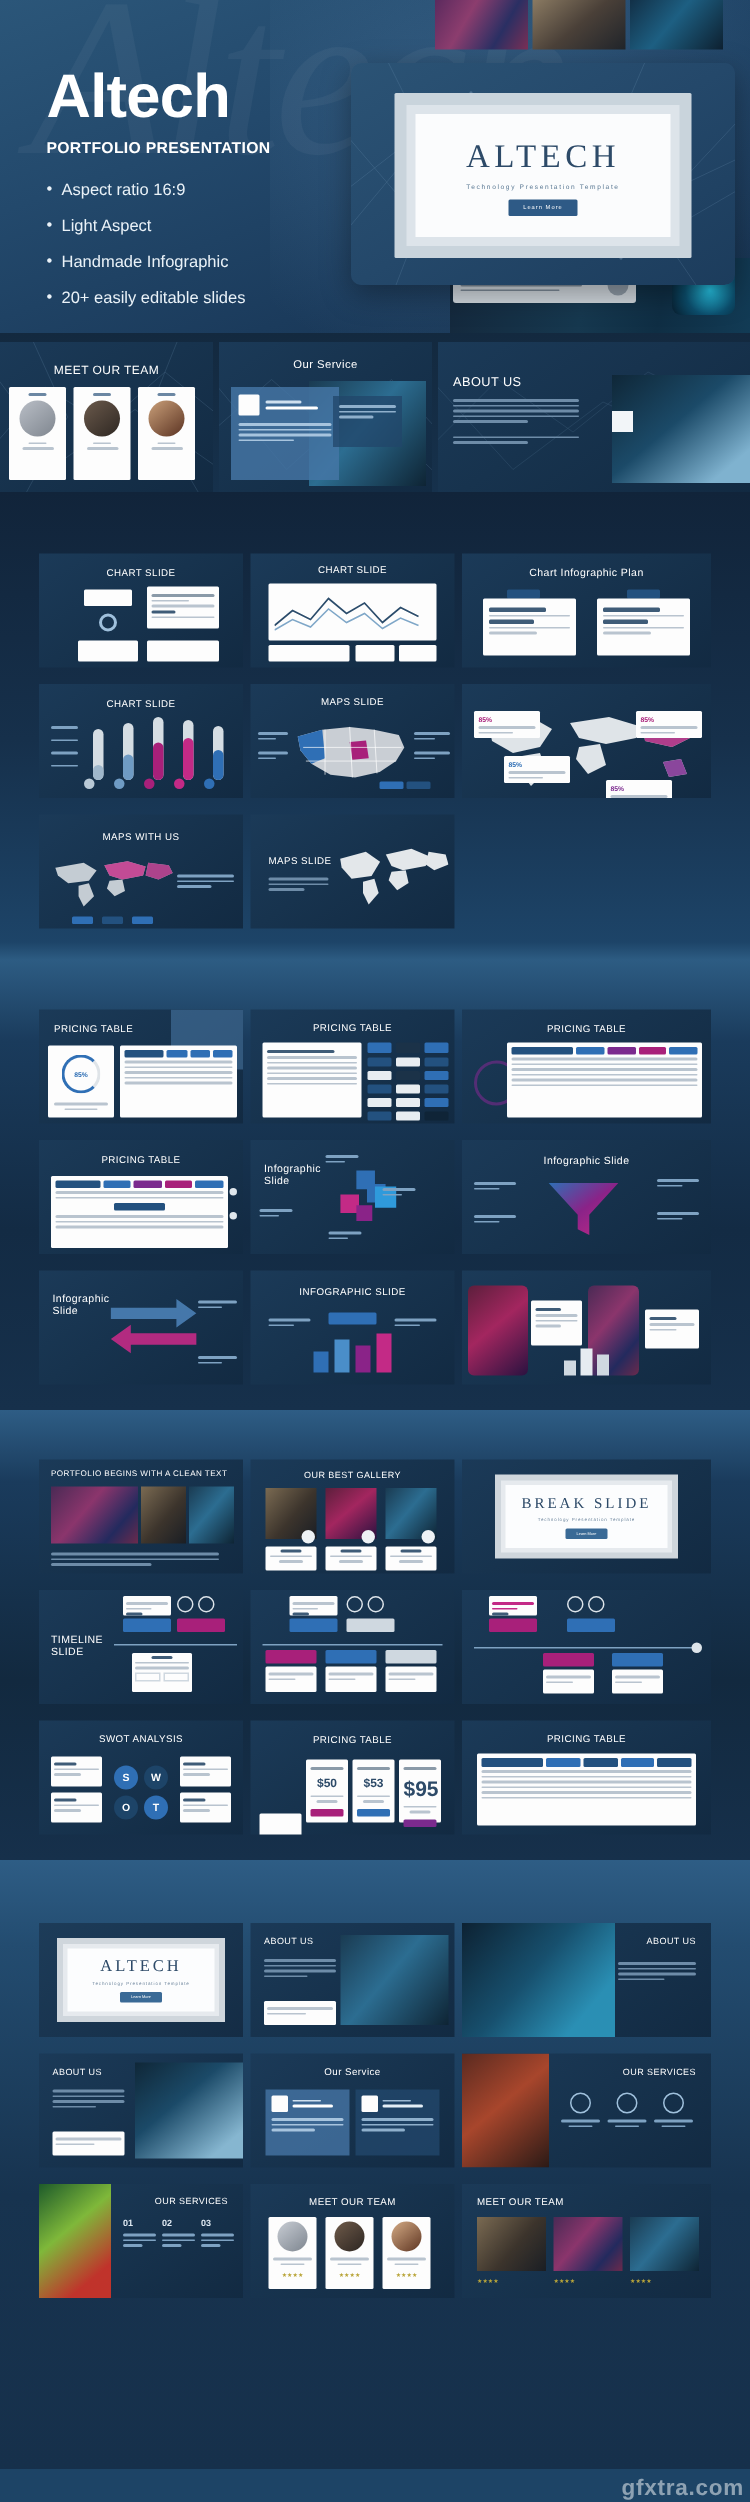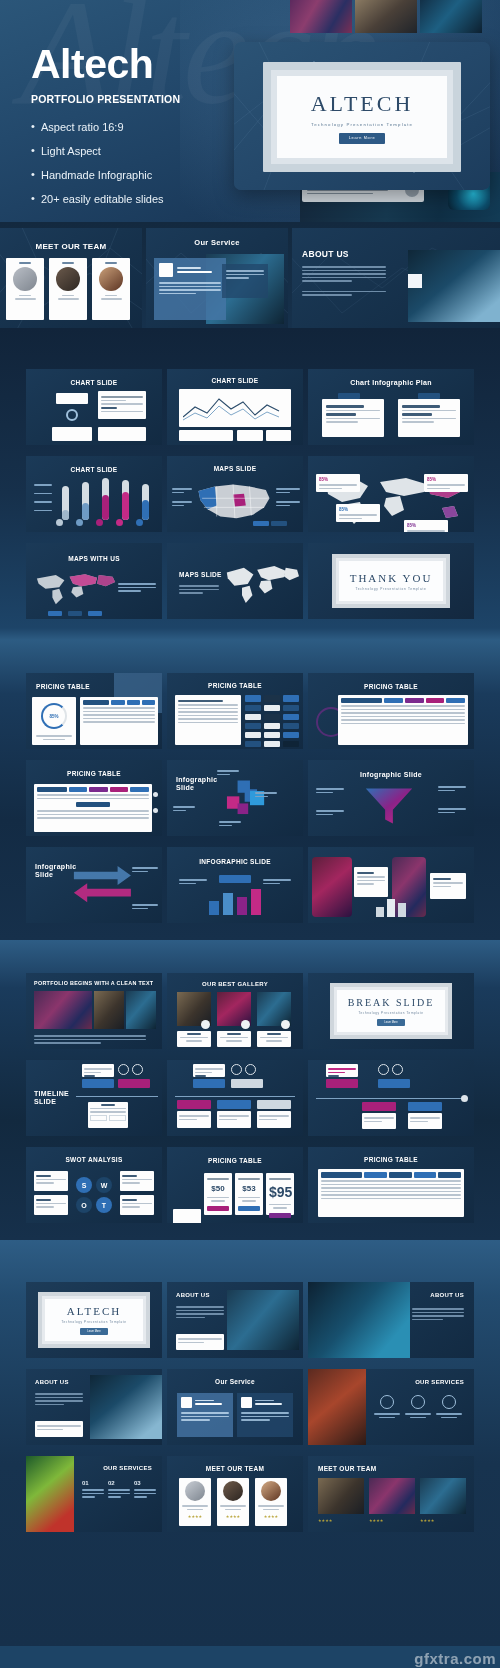--- a/index.html
+++ b/index.html
@@ -112,21 +112,21 @@
     background: radial-gradient(circle at 60% 45%, #27c5e6, #0c4f6e 55%, #081c2c 100%);
     border-radius: 6px;
   }
   .slide {
     position: absolute;
     background: linear-gradient(145deg,#1b3a58 0%,#17334e 45%,#122a42 100%);
     overflow: hidden;
   }
   .slide .net { position: absolute; inset: 0; opacity: .45; }
   .slide-title {
-    position: absolute; color: #ffffff; font-weight: bold;
+    position: absolute; color: #ffffff; font-weight: normal;
     letter-spacing: .3px; line-height: 1.15;
   }
   .t-c { left: 0; right: 0; text-align: center; }
 
   .w-card { background: #fdfdfd; border-radius: 1px; }
   .line { height: 1.5px; background: #b9c4cf; border-radius: 1px; margin: 2px 0; }
   .line.d { background: #3f5c78; }
   .line.s { width: 60%; }
   .line.xs { width: 38%; }
 
@@ -501,30 +501,20 @@
         <g fill="#e3e7ea">
           <path d="M4 12 L22 7 L32 14 L26 24 L12 26 L5 18 Z"></path>
           <path d="M20 28 L28 26 L31 36 L24 44 L20 36 Z"></path>
           <path d="M36 9 L54 5 L66 10 L64 17 L48 20 L40 17 Z"></path>
           <path d="M40 21 L50 20 L52 29 L44 34 L38 27 Z"></path>
           <path d="M66 7 L78 9 L80 16 L70 20 L64 16 Z"></path>
         </g>
       </svg>
     </div>
 
-    <div class="slide" style="left:308px;top:215px;width:166px;height:76px;background:linear-gradient(145deg,#1b3a58,#13283f);">
-      <div class="framed" style="left:24px;top:11px;width:118px;height:54px;">
-        <div class="framed-in">
-          <div class="framed-sc">
-            <div class="framed-t" style="font-size:11px;">THANK YOU</div>
-            <div class="framed-s" style="font-size:3.2px;letter-spacing:.7px">Technology Presentation Template</div>
-          </div>
-        </div>
-      </div>
-    </div>
   </div>
 
   <div class="band band-mid"></div>
 
   <div class="band band-b">
 
     <div class="slide" style="left:26px;top:33px;width:136px;height:76px;">
       <div class="slide-title" style="left:10px;top:10px;font-size:6.5px;">PRICING TABLE</div>
       <div style="position:absolute;right:0;top:0;width:48px;height:40px;background:rgba(80,130,178,.5);"></div>
       <div class="w-card" style="position:absolute;left:6px;top:24px;width:44px;height:48px;padding:4px;text-align:center;">

